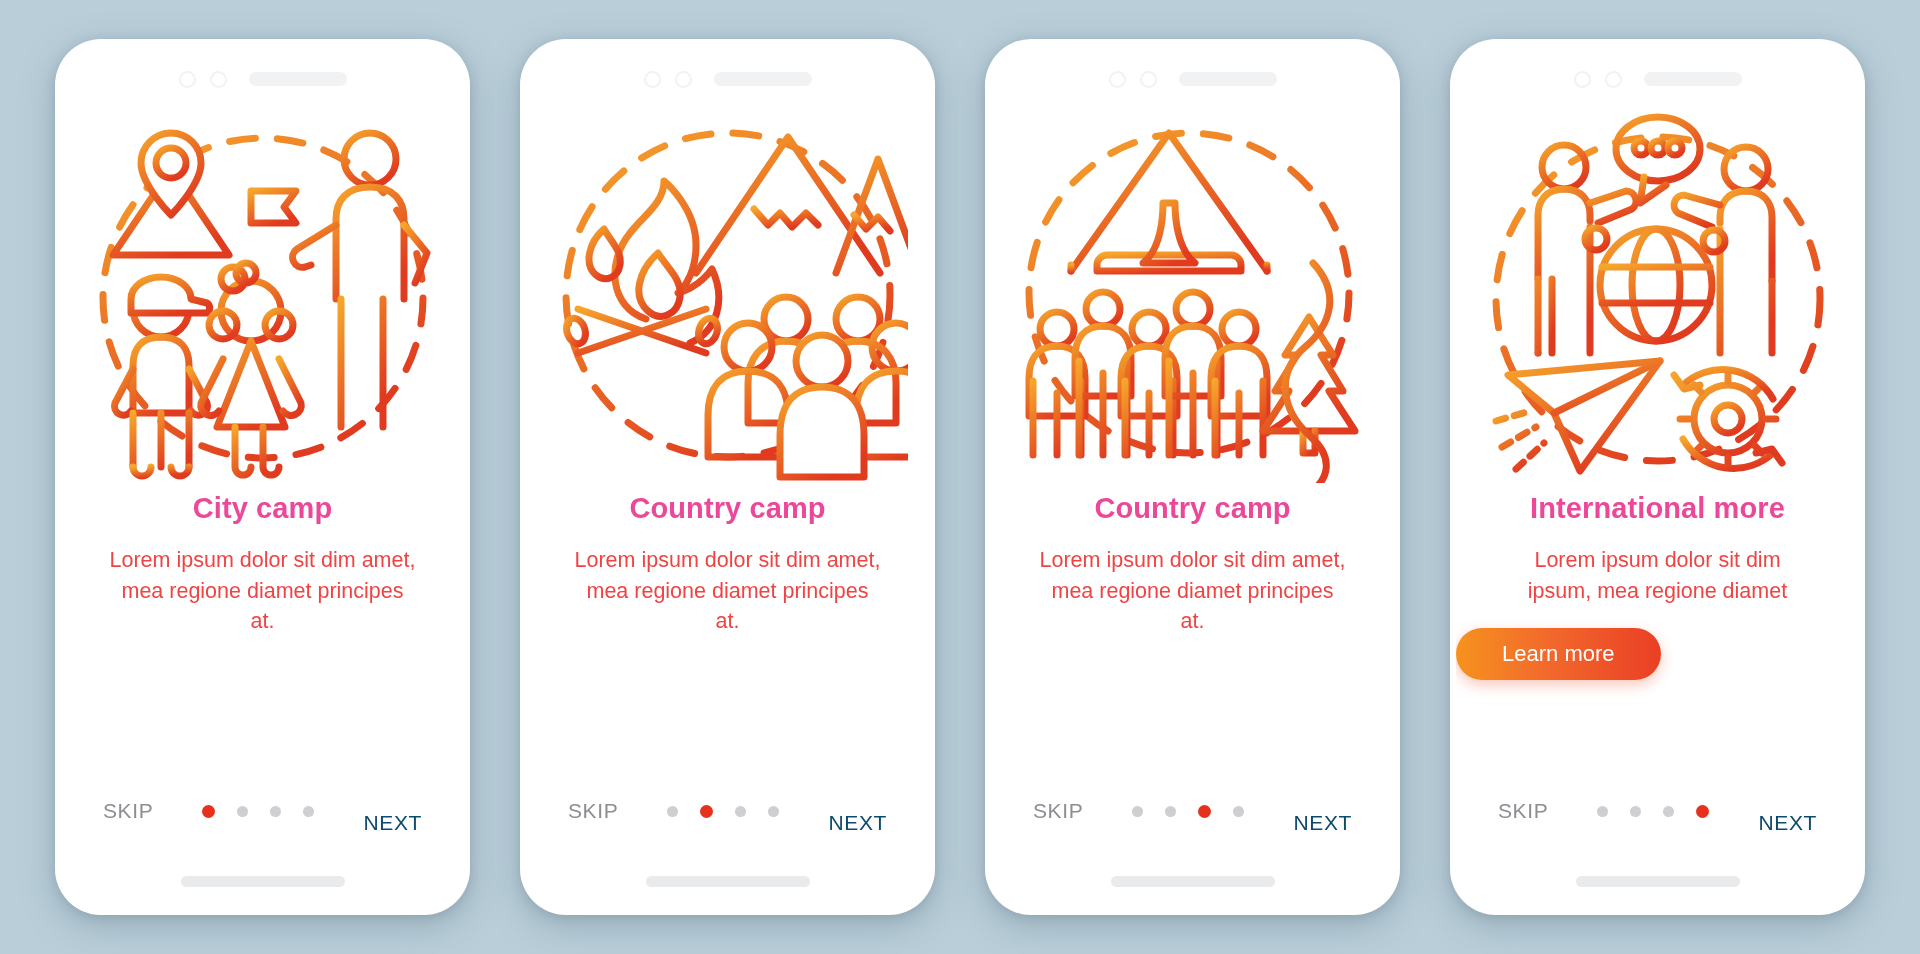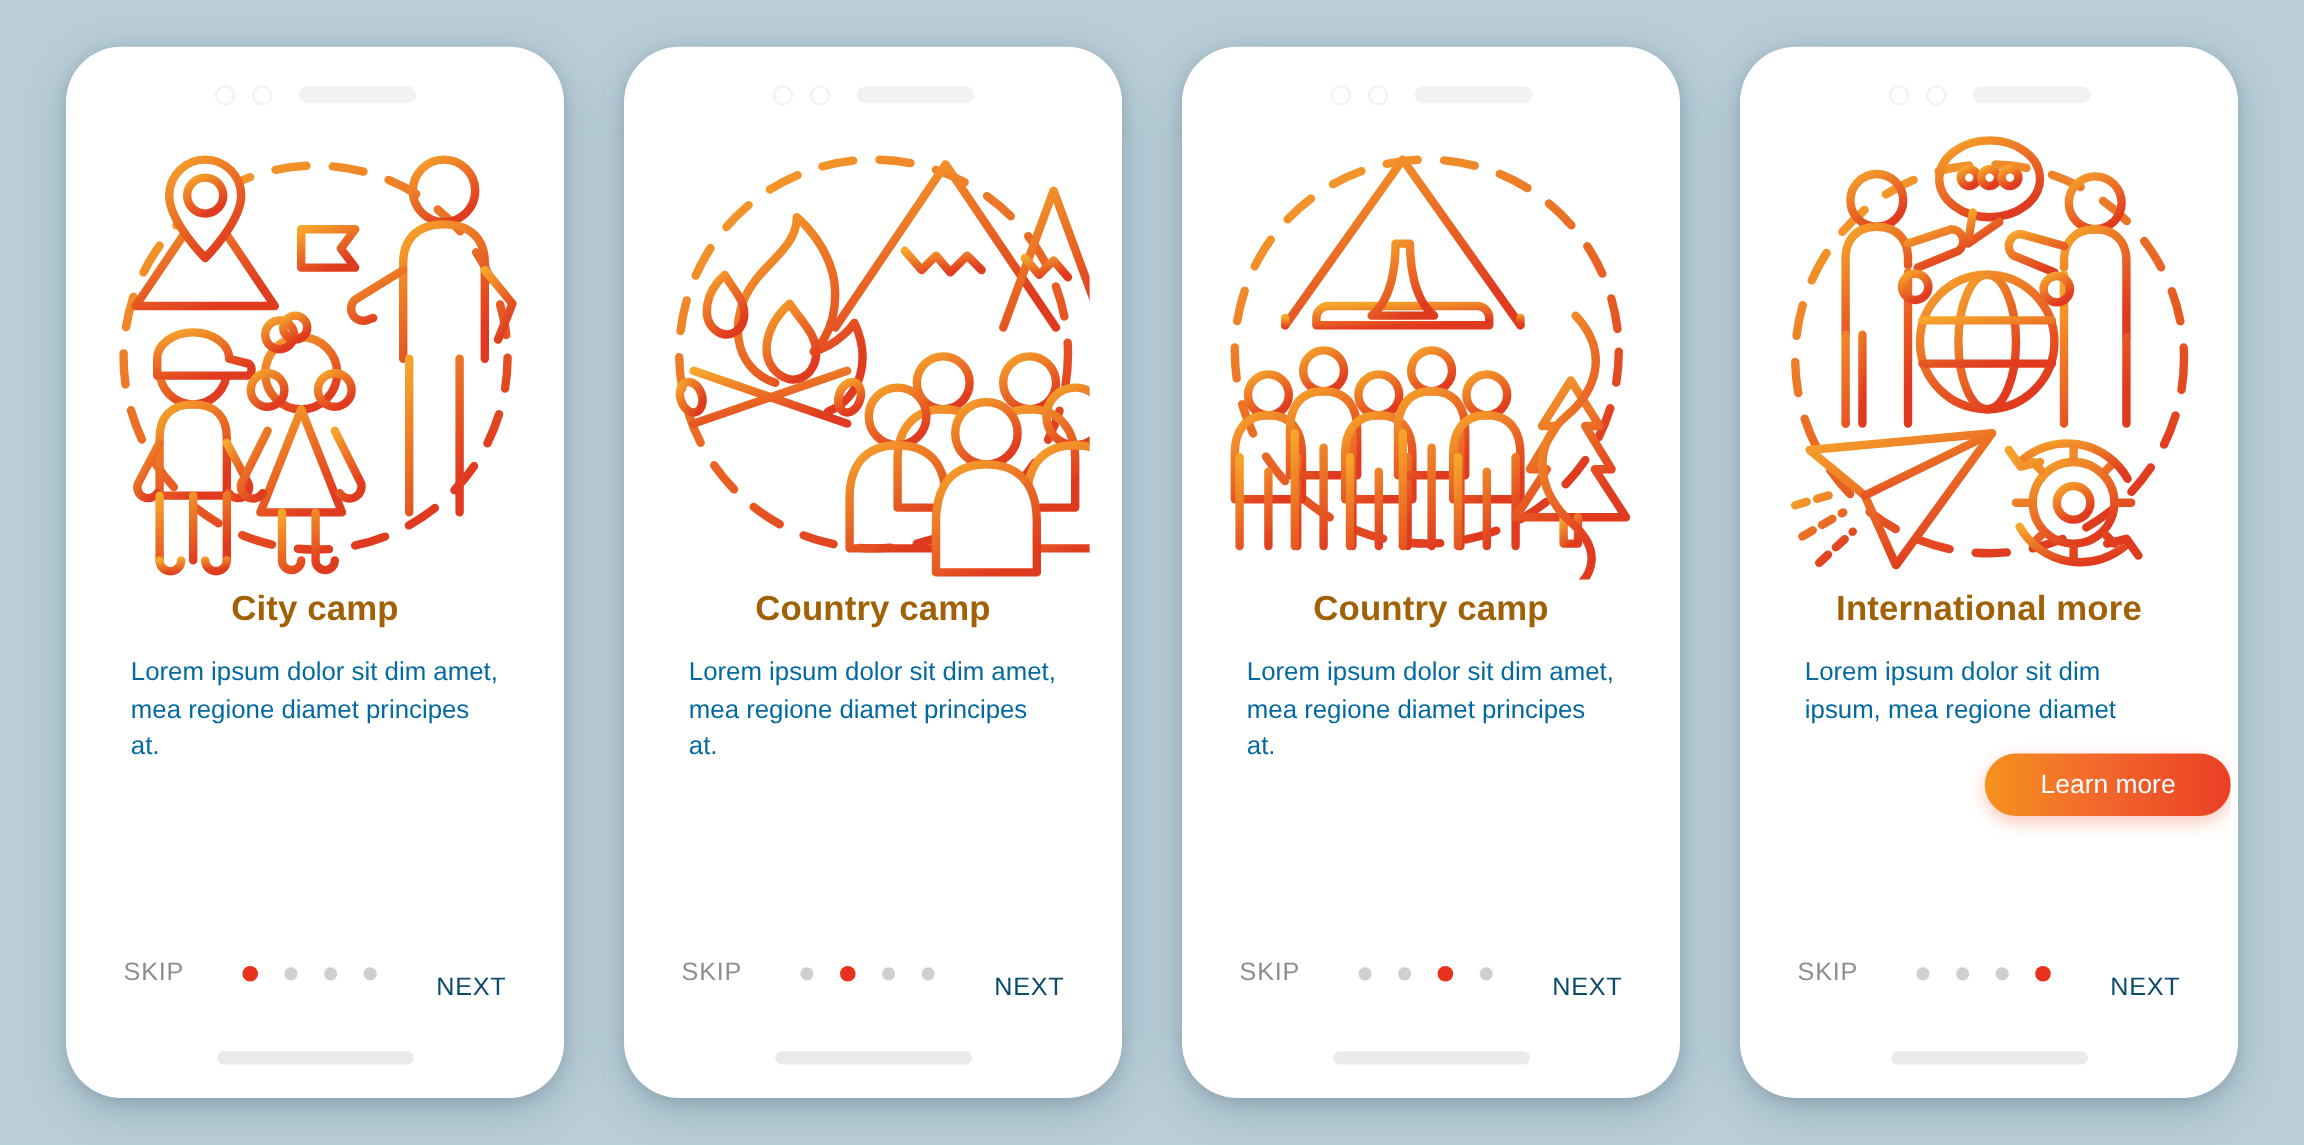--- a/index.html
+++ b/index.html
@@ -62,41 +62,41 @@
     width: 360px;
     height: 380px;
     margin-top: 6px;
     display: flex;
     align-items: center;
     justify-content: center;
   }
   .illus svg { width: 100%; height: 100%; display: block; }
   
   .title {
-    color: #a16207;
+    color: #ec4899;
     font-size: 29px;
     font-weight: bold;
     text-align: center;
     line-height: 1.18;
     margin-top: 8px;
     padding: 0 28px;
     letter-spacing: .1px;
   }
   .desc {
-    color: #0369a1;
+    color: #ef4444;
     font-size: 21.5px;
     line-height: 1.42;
-    text-align: left;
+    text-align: center;
     padding: 0 48px;
     margin-top: 20px;
   }
   .learn-wrap {
     margin-top: 22px;
     display: flex;
-    justify-content: flex-end;
+    justify-content: flex-start;
     width: 100%;
   }
   .learn-btn {
     border: none;
     cursor: pointer;
     color: #fff;
     font-size: 22px;
     font-family: "Liberation Sans", sans-serif;
     padding: 13px 46px;
     border-radius: 26px;

